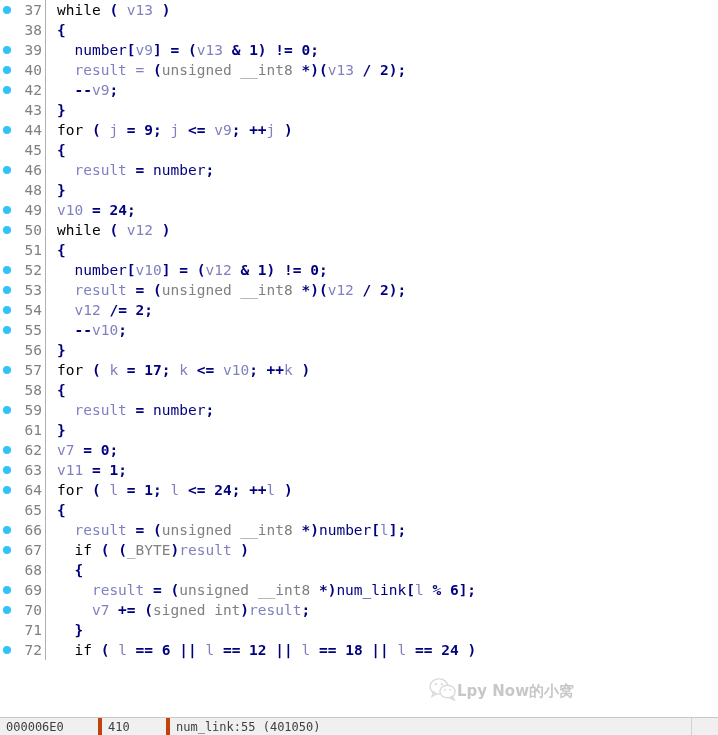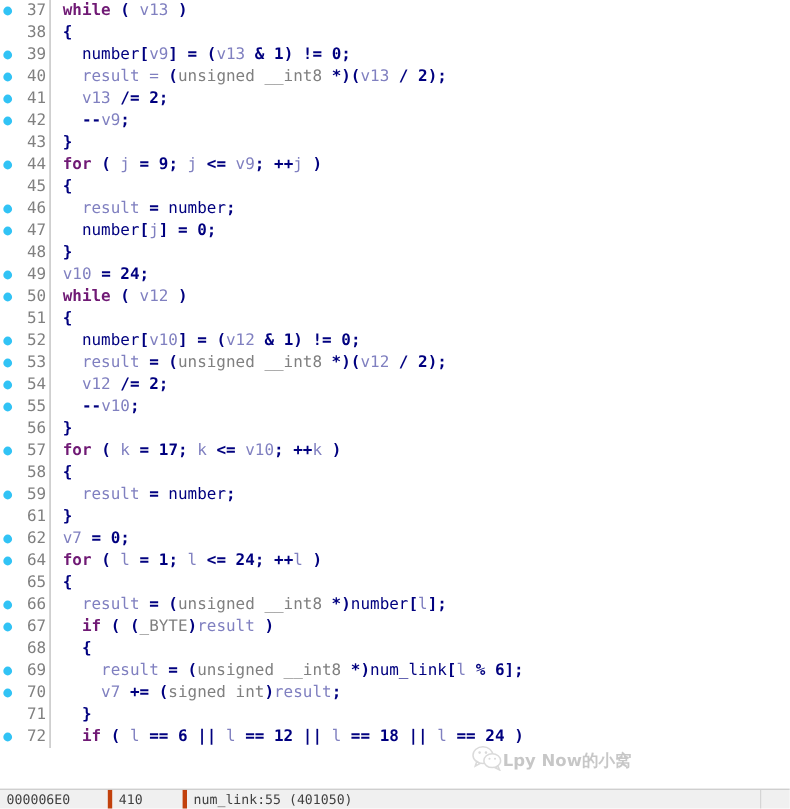--- a/index.html
+++ b/index.html
@@ -80,21 +80,21 @@
 
   .code-text {
     flex: 1 1 auto;
     font-size: 14.5px;
     font-family: "DejaVu Sans Mono", "Liberation Mono", monospace;
     color: #000080;
     padding-left: 2px;
   }
 
   
-  .t-kw      { color: #701a75; font-weight: bold; }   
+  .t-kw      { color: #000000; font-weight: normal; }   
   .t-punc    { color: #00007f; font-weight: bold; }   
   .t-var     { color: #8080c0; }                      
   .t-global  { color: #00007f; font-weight: normal; }   
   .t-type    { color: #808080; }                      
   .t-num     { color: #00007f; font-weight: bold; }   
   .t-plain   { color: #00007f; font-weight: bold; }
 
   
   #status-bar {
     position: absolute;
@@ -148,41 +148,40 @@
 </head>
 <body>
 
 <div id="app">
 
   <div id="code-viewport">
       <div class="code-row"><div class="dot-gutter"><span class="dot"></span></div><div class="lineno">37</div><div class="gutter-rule"></div><div class="code-text"><span class="t-kw">while</span><span class="t-plain"> ( </span><span class="t-var">v13</span><span class="t-plain"> )</span></div></div>
       <div class="code-row"><div class="dot-gutter"></div><div class="lineno">38</div><div class="gutter-rule"></div><div class="code-text"><span class="t-punc">{</span></div></div>
       <div class="code-row"><div class="dot-gutter"><span class="dot"></span></div><div class="lineno">39</div><div class="gutter-rule"></div><div class="code-text"><span class="t-plain">  </span><span class="t-global">number</span><span class="t-punc">[</span><span class="t-var">v9</span><span class="t-punc">] = (</span><span class="t-var">v13</span><span class="t-punc"> &amp; </span><span class="t-num">1</span><span class="t-punc">) != </span><span class="t-num">0</span><span class="t-punc">;</span></div></div>
       <div class="code-row"><div class="dot-gutter"><span class="dot"></span></div><div class="lineno">40</div><div class="gutter-rule"></div><div class="code-text"><span class="t-plain">  </span><span class="t-var">result</span><span class="t-var"> = </span><span class="t-punc">(</span><span class="t-type">unsigned __int8</span><span class="t-punc"> *)(</span><span class="t-var">v13</span><span class="t-punc"> / </span><span class="t-num">2</span><span class="t-punc">);</span></div></div>
-      <div class="code-row"><div class="dot-gutter"><span class="dot"></span></div><div class="lineno">41</div><div class="gutter-rule"></div><div class="code-text"><span class="t-plain">  </span><span class="t-var">v13</span><span class="t-punc"> /= </span><span class="t-num">2</span><span class="t-punc">;</span></div></div>
       <div class="code-row"><div class="dot-gutter"><span class="dot"></span></div><div class="lineno">42</div><div class="gutter-rule"></div><div class="code-text"><span class="t-plain">  </span><span class="t-punc">--</span><span class="t-var">v9</span><span class="t-punc">;</span></div></div>
       <div class="code-row"><div class="dot-gutter"></div><div class="lineno">43</div><div class="gutter-rule"></div><div class="code-text"><span class="t-punc">}</span></div></div>
       <div class="code-row"><div class="dot-gutter"><span class="dot"></span></div><div class="lineno">44</div><div class="gutter-rule"></div><div class="code-text"><span class="t-kw">for</span><span class="t-plain"> ( </span><span class="t-var">j</span><span class="t-punc"> = </span><span class="t-num">9</span><span class="t-punc">; </span><span class="t-var">j</span><span class="t-punc"> &lt;= </span><span class="t-var">v9</span><span class="t-punc">; ++</span><span class="t-var">j</span><span class="t-punc"> )</span></div></div>
       <div class="code-row"><div class="dot-gutter"></div><div class="lineno">45</div><div class="gutter-rule"></div><div class="code-text"><span class="t-punc">{</span></div></div>
       <div class="code-row"><div class="dot-gutter"><span class="dot"></span></div><div class="lineno">46</div><div class="gutter-rule"></div><div class="code-text"><span class="t-plain">  </span><span class="t-var">result</span><span class="t-punc"> = </span><span class="t-global">number</span><span class="t-punc">;</span></div></div>
-      <div class="code-row"><div class="dot-gutter"><span class="dot"></span></div><div class="lineno">47</div><div class="gutter-rule"></div><div class="code-text"><span class="t-plain">  </span><span class="t-global">number</span><span class="t-punc">[</span><span class="t-var">j</span><span class="t-punc">] = </span><span class="t-num">0</span><span class="t-punc">;</span></div></div>
       <div class="code-row"><div class="dot-gutter"></div><div class="lineno">48</div><div class="gutter-rule"></div><div class="code-text"><span class="t-punc">}</span></div></div>
       <div class="code-row"><div class="dot-gutter"><span class="dot"></span></div><div class="lineno">49</div><div class="gutter-rule"></div><div class="code-text"><span class="t-var">v10</span><span class="t-punc"> = </span><span class="t-num">24</span><span class="t-punc">;</span></div></div>
       <div class="code-row"><div class="dot-gutter"><span class="dot"></span></div><div class="lineno">50</div><div class="gutter-rule"></div><div class="code-text"><span class="t-kw">while</span><span class="t-plain"> ( </span><span class="t-var">v12</span><span class="t-plain"> )</span></div></div>
       <div class="code-row"><div class="dot-gutter"></div><div class="lineno">51</div><div class="gutter-rule"></div><div class="code-text"><span class="t-punc">{</span></div></div>
       <div class="code-row"><div class="dot-gutter"><span class="dot"></span></div><div class="lineno">52</div><div class="gutter-rule"></div><div class="code-text"><span class="t-plain">  </span><span class="t-global">number</span><span class="t-punc">[</span><span class="t-var">v10</span><span class="t-punc">] = (</span><span class="t-var">v12</span><span class="t-punc"> &amp; </span><span class="t-num">1</span><span class="t-punc">) != </span><span class="t-num">0</span><span class="t-punc">;</span></div></div>
       <div class="code-row"><div class="dot-gutter"><span class="dot"></span></div><div class="lineno">53</div><div class="gutter-rule"></div><div class="code-text"><span class="t-plain">  </span><span class="t-var">result</span><span class="t-punc"> = (</span><span class="t-type">unsigned __int8</span><span class="t-punc"> *)(</span><span class="t-var">v12</span><span class="t-punc"> / </span><span class="t-num">2</span><span class="t-punc">);</span></div></div>
       <div class="code-row"><div class="dot-gutter"><span class="dot"></span></div><div class="lineno">54</div><div class="gutter-rule"></div><div class="code-text"><span class="t-plain">  </span><span class="t-var">v12</span><span class="t-punc"> /= </span><span class="t-num">2</span><span class="t-punc">;</span></div></div>
       <div class="code-row"><div class="dot-gutter"><span class="dot"></span></div><div class="lineno">55</div><div class="gutter-rule"></div><div class="code-text"><span class="t-plain">  </span><span class="t-punc">--</span><span class="t-var">v10</span><span class="t-punc">;</span></div></div>
       <div class="code-row"><div class="dot-gutter"></div><div class="lineno">56</div><div class="gutter-rule"></div><div class="code-text"><span class="t-punc">}</span></div></div>
       <div class="code-row"><div class="dot-gutter"><span class="dot"></span></div><div class="lineno">57</div><div class="gutter-rule"></div><div class="code-text"><span class="t-kw">for</span><span class="t-plain"> ( </span><span class="t-var">k</span><span class="t-punc"> = </span><span class="t-num">17</span><span class="t-punc">; </span><span class="t-var">k</span><span class="t-punc"> &lt;= </span><span class="t-var">v10</span><span class="t-punc">; ++</span><span class="t-var">k</span><span class="t-punc"> )</span></div></div>
       <div class="code-row"><div class="dot-gutter"></div><div class="lineno">58</div><div class="gutter-rule"></div><div class="code-text"><span class="t-punc">{</span></div></div>
       <div class="code-row"><div class="dot-gutter"><span class="dot"></span></div><div class="lineno">59</div><div class="gutter-rule"></div><div class="code-text"><span class="t-plain">  </span><span class="t-var">result</span><span class="t-punc"> = </span><span class="t-global">number</span><span class="t-punc">;</span></div></div>
       <div class="code-row"><div class="dot-gutter"></div><div class="lineno">61</div><div class="gutter-rule"></div><div class="code-text"><span class="t-punc">}</span></div></div>
       <div class="code-row"><div class="dot-gutter"><span class="dot"></span></div><div class="lineno">62</div><div class="gutter-rule"></div><div class="code-text"><span class="t-var">v7</span><span class="t-punc"> = </span><span class="t-num">0</span><span class="t-punc">;</span></div></div>
+      <div class="code-row"><div class="dot-gutter"><span class="dot"></span></div><div class="lineno">63</div><div class="gutter-rule"></div><div class="code-text"><span class="t-var">v11</span><span class="t-punc"> = </span><span class="t-num">1</span><span class="t-punc">;</span></div></div>
       <div class="code-row"><div class="dot-gutter"><span class="dot"></span></div><div class="lineno">64</div><div class="gutter-rule"></div><div class="code-text"><span class="t-kw">for</span><span class="t-plain"> ( </span><span class="t-var">l</span><span class="t-punc"> = </span><span class="t-num">1</span><span class="t-punc">; </span><span class="t-var">l</span><span class="t-punc"> &lt;= </span><span class="t-num">24</span><span class="t-punc">; ++</span><span class="t-var">l</span><span class="t-punc"> )</span></div></div>
       <div class="code-row"><div class="dot-gutter"></div><div class="lineno">65</div><div class="gutter-rule"></div><div class="code-text"><span class="t-punc">{</span></div></div>
       <div class="code-row"><div class="dot-gutter"><span class="dot"></span></div><div class="lineno">66</div><div class="gutter-rule"></div><div class="code-text"><span class="t-plain">  </span><span class="t-var">result</span><span class="t-punc"> = (</span><span class="t-type">unsigned __int8</span><span class="t-punc"> *)</span><span class="t-global">number</span><span class="t-punc">[</span><span class="t-var">l</span><span class="t-punc">];</span></div></div>
       <div class="code-row"><div class="dot-gutter"><span class="dot"></span></div><div class="lineno">67</div><div class="gutter-rule"></div><div class="code-text"><span class="t-plain">  </span><span class="t-kw">if</span><span class="t-punc"> ( (</span><span class="t-type">_BYTE</span><span class="t-punc">)</span><span class="t-var">result</span><span class="t-punc"> )</span></div></div>
       <div class="code-row"><div class="dot-gutter"></div><div class="lineno">68</div><div class="gutter-rule"></div><div class="code-text"><span class="t-plain">  </span><span class="t-punc">{</span></div></div>
       <div class="code-row"><div class="dot-gutter"><span class="dot"></span></div><div class="lineno">69</div><div class="gutter-rule"></div><div class="code-text"><span class="t-plain">    </span><span class="t-var">result</span><span class="t-punc"> = (</span><span class="t-type">unsigned __int8</span><span class="t-punc"> *)</span><span class="t-global">num_link</span><span class="t-punc">[</span><span class="t-var">l</span><span class="t-punc"> % </span><span class="t-num">6</span><span class="t-punc">];</span></div></div>
       <div class="code-row"><div class="dot-gutter"><span class="dot"></span></div><div class="lineno">70</div><div class="gutter-rule"></div><div class="code-text"><span class="t-plain">    </span><span class="t-var">v7</span><span class="t-punc"> += (</span><span class="t-type">signed int</span><span class="t-punc">)</span><span class="t-var">result</span><span class="t-punc">;</span></div></div>
       <div class="code-row"><div class="dot-gutter"></div><div class="lineno">71</div><div class="gutter-rule"></div><div class="code-text"><span class="t-plain">  </span><span class="t-punc">}</span></div></div>
       <div class="code-row"><div class="dot-gutter"><span class="dot"></span></div><div class="lineno">72</div><div class="gutter-rule"></div><div class="code-text"><span class="t-plain">  </span><span class="t-kw">if</span><span class="t-punc"> ( </span><span class="t-var">l</span><span class="t-punc"> == </span><span class="t-num">6</span><span class="t-punc"> || </span><span class="t-var">l</span><span class="t-punc"> == </span><span class="t-num">12</span><span class="t-punc"> || </span><span class="t-var">l</span><span class="t-punc"> == </span><span class="t-num">18</span><span class="t-punc"> || </span><span class="t-var">l</span><span class="t-punc"> == </span><span class="t-num">24</span><span class="t-punc"> )</span></div></div>
     </div>

